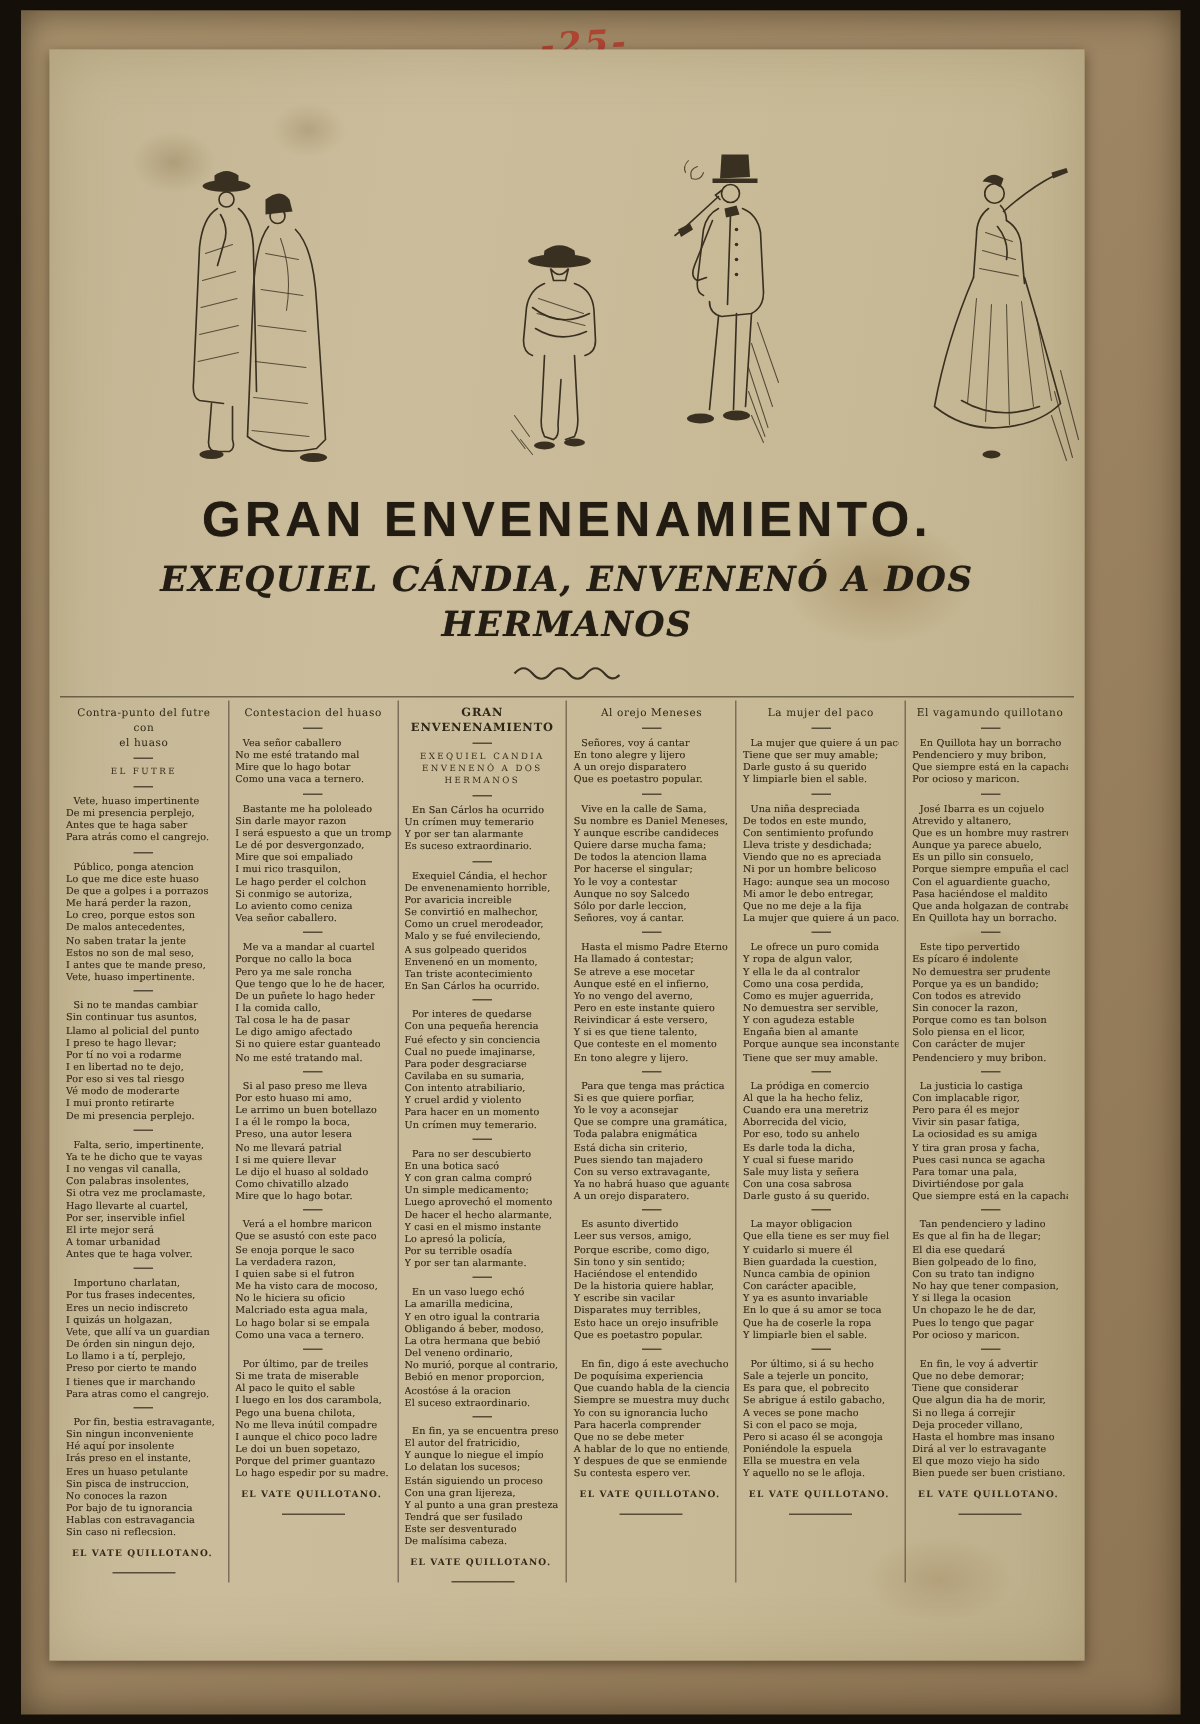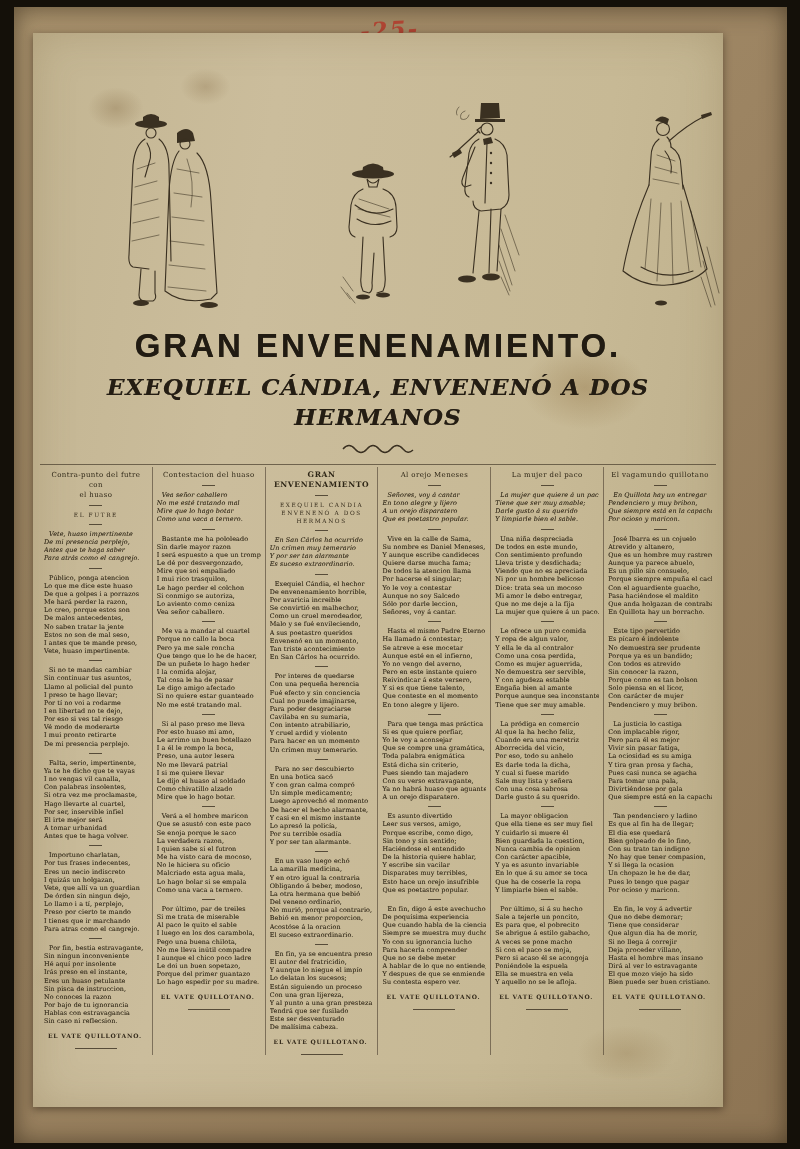--- a/index.html
+++ b/index.html
@@ -61,21 +61,21 @@
     border-right:1px solid rgba(62,50,36,.55);
   }
   .column:last-child{border-right:none;}
   .col-header{text-align:center;font-size:7px;line-height:10px;color:#2e2616;letter-spacing:.4px;}
   .col-header.strong .hl{font-weight:bold;font-size:7.6px;letter-spacing:.6px;}
   .subhead{text-align:center;font-size:5.8px;line-height:8px;letter-spacing:1.6px;color:#372d1c;}
   .dash{width:13px;border-top:1px solid rgba(58,48,33,.8);margin:5px auto;}
   .stanza{font-size:6.4px;line-height:8.15px;letter-spacing:.1px;}
   .stanza .line{white-space:nowrap;overflow:hidden;text-shadow:0 0 .4px rgba(57,48,31,.55);}
   .stanza .line:first-child{text-indent:5px;}
-  .stanza.italic{font-style:italic;}
+  .stanza.italic{}
   .signature{
     text-align:right;font-size:6px;font-weight:bold;letter-spacing:.8px;
     margin-top:7px;padding-right:6px;color:#33291a;
   }
   .endrule{width:42px;border-top:1px solid rgba(58,48,33,.8);margin:9px auto 0;}
 </style>
 </head>
 <body>
 
 <div class="mount"></div>
@@ -281,21 +281,21 @@
           <div class="line">Lo aviento como ceniza</div>
           <div class="line">Vea señor caballero.</div>
         </div>
         <div class="dash"></div>
         <div class="stanza">
           <div class="line">Me va a mandar al cuartel</div>
           <div class="line">Porque no callo la boca</div>
           <div class="line">Pero ya me sale roncha</div>
           <div class="line">Que tengo que lo he de hacer,</div>
           <div class="line">De un puñete lo hago heder</div>
-          <div class="line">I la comida alojar,</div>
+          <div class="line">I la comida callo,</div>
           <div class="line">Tal cosa le ha de pasar</div>
           <div class="line">Le digo amigo afectado</div>
           <div class="line">Si no quiere estar guanteado</div>
           <div class="line">No me esté tratando mal.</div>
         </div>
         <div class="dash"></div>
         <div class="stanza">
           <div class="line">Si al paso preso me lleva</div>
           <div class="line">Por esto huaso mi amo,</div>
           <div class="line">Le arrimo un buen botellazo</div>
@@ -353,21 +353,21 @@
           <div class="line">Es suceso extraordinario.</div>
         </div>
         <div class="dash"></div>
         <div class="stanza">
           <div class="line">Exequiel Cándia, el hechor</div>
           <div class="line">De envenenamiento horrible,</div>
           <div class="line">Por avaricia increible</div>
           <div class="line">Se convirtió en malhechor,</div>
           <div class="line">Como un cruel merodeador,</div>
           <div class="line">Malo y se fué envileciendo,</div>
-          <div class="line">A sus poetastro queridos</div>
+          <div class="line">A sus golpeado queridos</div>
           <div class="line">Envenenó en un momento,</div>
           <div class="line">Tan triste acontecimiento</div>
           <div class="line">En San Cárlos ha ocurrido.</div>
         </div>
         <div class="dash"></div>
         <div class="stanza">
           <div class="line">Por interes de quedarse</div>
           <div class="line">Con una pequeña herencia</div>
           <div class="line">Fué efecto y sin conciencia</div>
           <div class="line">Cual no puede imajinarse,</div>
@@ -511,21 +511,21 @@
           <div class="line">Y limpiarle bien el sable.</div>
         </div>
         <div class="dash"></div>
         <div class="stanza">
           <div class="line">Una niña despreciada</div>
           <div class="line">De todos en este mundo,</div>
           <div class="line">Con sentimiento profundo</div>
           <div class="line">Lleva triste y desdichada;</div>
           <div class="line">Viendo que no es apreciada</div>
           <div class="line">Ni por un hombre belicoso</div>
-          <div class="line">Dice: trata sea un mocoso</div>
+          <div class="line">Hago: aunque sea un mocoso</div>
           <div class="line">Mi amor le debo entregar,</div>
           <div class="line">Que no me deje a la fija</div>
           <div class="line">La mujer que quiere á un paco.</div>
         </div>
         <div class="dash"></div>
         <div class="stanza">
           <div class="line">Le ofrece un puro comida</div>
           <div class="line">Y ropa de algun valor,</div>
           <div class="line">Y ella le da al contralor</div>
           <div class="line">Como una cosa perdida,</div>
@@ -577,21 +577,21 @@
         </div>
         <div class="signature">EL VATE QUILLOTANO.</div>
         <div class="endrule"></div>
       </section>
       <section class="column">
         <header class="col-header">
           <div class="hl">El vagamundo quillotano</div>
         </header>
         <div class="dash"></div>
         <div class="stanza italic">
-          <div class="line">En Quillota hay un entregar</div>
+          <div class="line">En Quillota hay un borracho</div>
           <div class="line">Pendenciero y muy bribon,</div>
           <div class="line">Que siempre está en la capacha</div>
           <div class="line">Por ocioso y maricon.</div>
         </div>
         <div class="dash"></div>
         <div class="stanza">
           <div class="line">José Ibarra es un cojuelo</div>
           <div class="line">Atrevido y altanero,</div>
           <div class="line">Que es un hombre muy rastrero</div>
           <div class="line">Aunque ya parece abuelo,</div>

